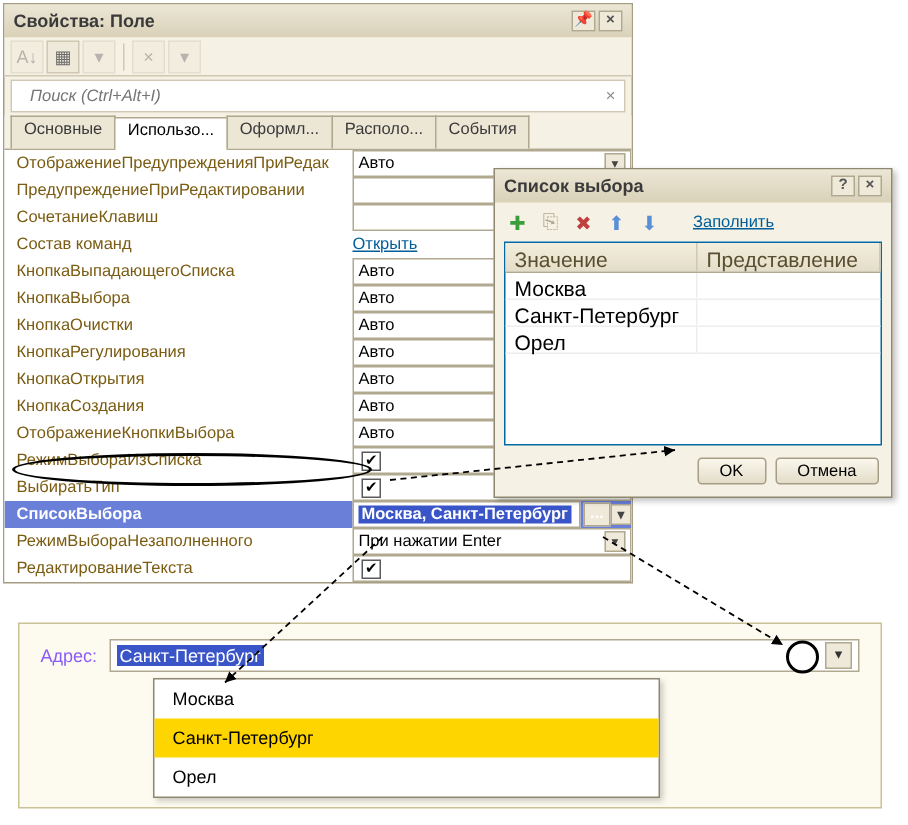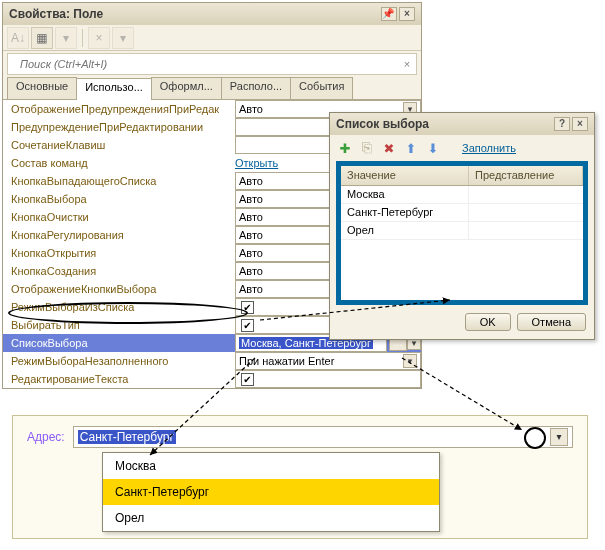--- a/index.html
+++ b/index.html
@@ -21,42 +21,42 @@
   .search .sx { width: 18px; text-align: center; color: #888; font-size: 11px; }
 
   .tabs { display: flex; height: 22px; padding: 0 4px; gap: 0; background: #f5f1e4; }
   .tab { border: 1px solid #b0a88f; border-bottom: none; padding: 2px 8px; font-size: 11px; color: #3a3a3a; background: #ece6d5; margin-right: -1px; cursor: pointer; position: relative; }
   .tab.active { background: #fff; color: #000; top: 1px; }
 
   .grid { background: #fff; border-top: 1px solid #b0a88f; max-height: 328px; overflow: hidden; }
   .row { display: flex; align-items: center; height: 18px; font-size: 11px; }
   .row .lbl { width: 232px; padding-left: 8px; color: #7a5c12; white-space: nowrap; overflow: hidden; }
   .row .val { flex: 1; display: flex; align-items: center; }
-  .row.sel { background: #6a7fd8; color: #fff; }
+  .row.sel { background: #6a7fd8; color: #fff; font-weight: bold; }
   .row.sel .lbl { color: #fff; }
   .link { color: #005f9a; text-decoration: underline; cursor: pointer; }
 
   .cell-input { flex: 1; height: 18px; border: 1px solid #b0a88f; background: #fff; font-size: 11px; padding: 0 3px; display: flex; align-items: center; position: relative; }
   .dd { width: 14px; height: 14px; border: 1px solid #b0a88f; background: #efe9da; font-size: 9px; text-align: center; line-height: 12px; margin-left: auto; cursor: pointer; color: #444; }
   .ellbtn { width: 18px; height: 16px; border: 1px solid #b0a88f; background: #efe9da; font-size: 11px; text-align: center; line-height: 13px; margin-left: 2px; cursor: pointer; }
   .chk { width: 13px; height: 13px; border: 1px solid #5a5a5a; background: #fff; margin-left: 2px; display: flex; align-items: center; justify-content: center; font-size: 10px; color: #000; }
   .sel-inner { background: #3a55c8; color: #fff; padding: 0 2px; }
 
   
   .circle1 { position: absolute; border: 2px solid #000; border-radius: 50%; width: 240px; height: 22px; left: 8px; top: 302px; pointer-events: none; }
   .circle2 { position: absolute; border: 2px solid #000; border-radius: 50%; width: 22px; height: 22px; left: 524px; top: 427px; pointer-events: none; }
 
   
   .list-dialog { position: absolute; top: 112px; left: 329px; width: 266px; background: #f5f1e4; border: 1px solid #8f8870; box-shadow: 2px 2px 4px rgba(0,0,0,.25); }
   .list-dialog .dtitle { height: 22px; background: linear-gradient(#ece6d5,#d9d1b8); display: flex; align-items: center; padding: 0 6px; font-size: 12px; font-weight: bold; color: #3a3a3a; }
   .list-dialog .dtitle .spacer { flex: 1; }
   .list-dialog .dtool { height: 26px; display: flex; align-items: center; gap: 4px; padding: 0 6px; }
   .ic { width: 18px; height: 18px; display: flex; align-items: center; justify-content: center; font-size: 13px; cursor: pointer; }
   .fill-link { color: #005f9a; font-size: 11px; text-decoration: underline; cursor: pointer; margin-left: 16px; }
-  .list-table { border: 5px solid #0369a1; margin: 0 6px; background: #fff; font-size: 11px; }
+  .list-table { border: 1px solid #0369a1; margin: 0 6px; background: #fff; font-size: 14px; }
   .lh { display: flex; background: linear-gradient(#f3eedd,#e3ddc8); height: 20px; border-bottom: 1px solid #b0a88f; }
   .lh div { padding: 3px 6px; border-right: 1px solid #cfc8b2; color: #5a4e30; }
   .lh div:first-child { width: 128px; }
   .lh div:nth-child(2) { flex: 1; }
   .lr { display: flex; height: 18px; border-bottom: 1px solid #eee; }
   .lr div:first-child { width: 128px; padding: 2px 6px; border-right: 1px solid #eee; }
   .lr div:nth-child(2) { flex: 1; padding: 2px 6px; }
   .list-blank { height: 60px; }
   .dbtns { display: flex; justify-content: flex-end; gap: 6px; padding: 8px; }
   .dbtn { border: 1px solid #a59d86; background: linear-gradient(#faf7ed,#e3ddc8); padding: 2px 14px; font-size: 11px; border-radius: 3px; cursor: pointer; }

